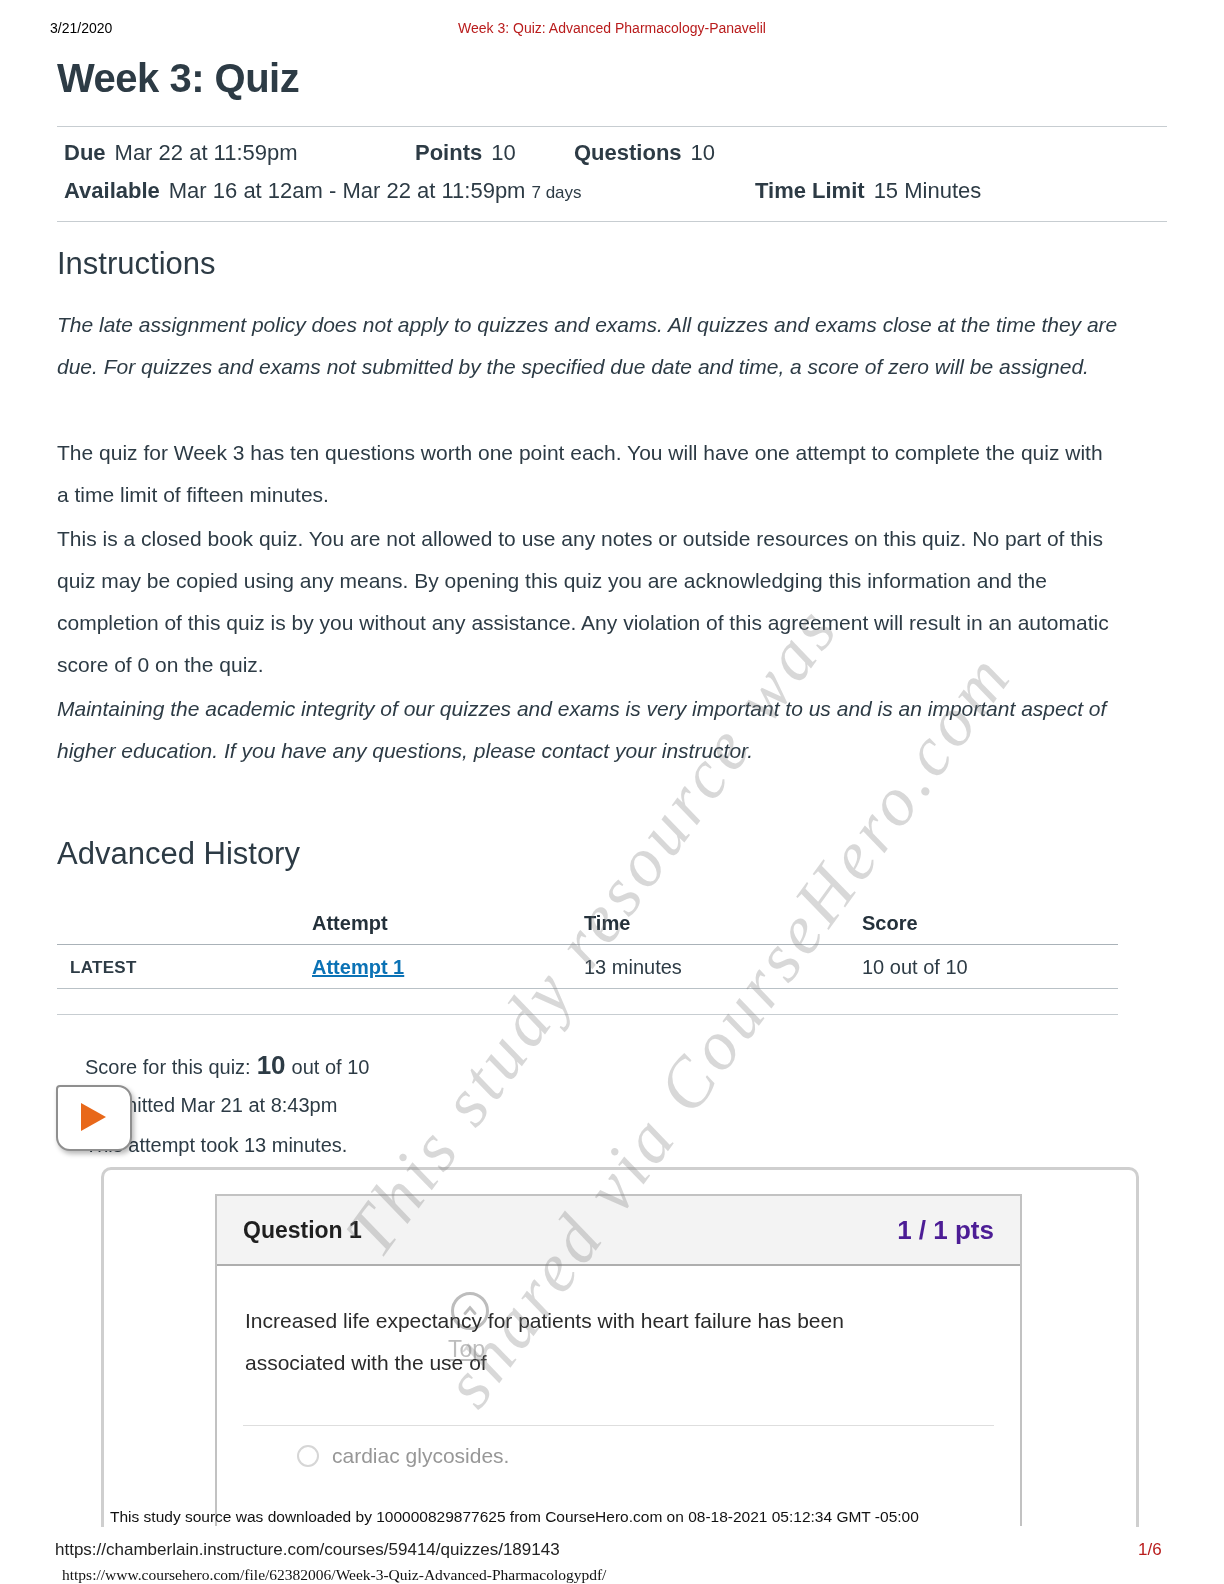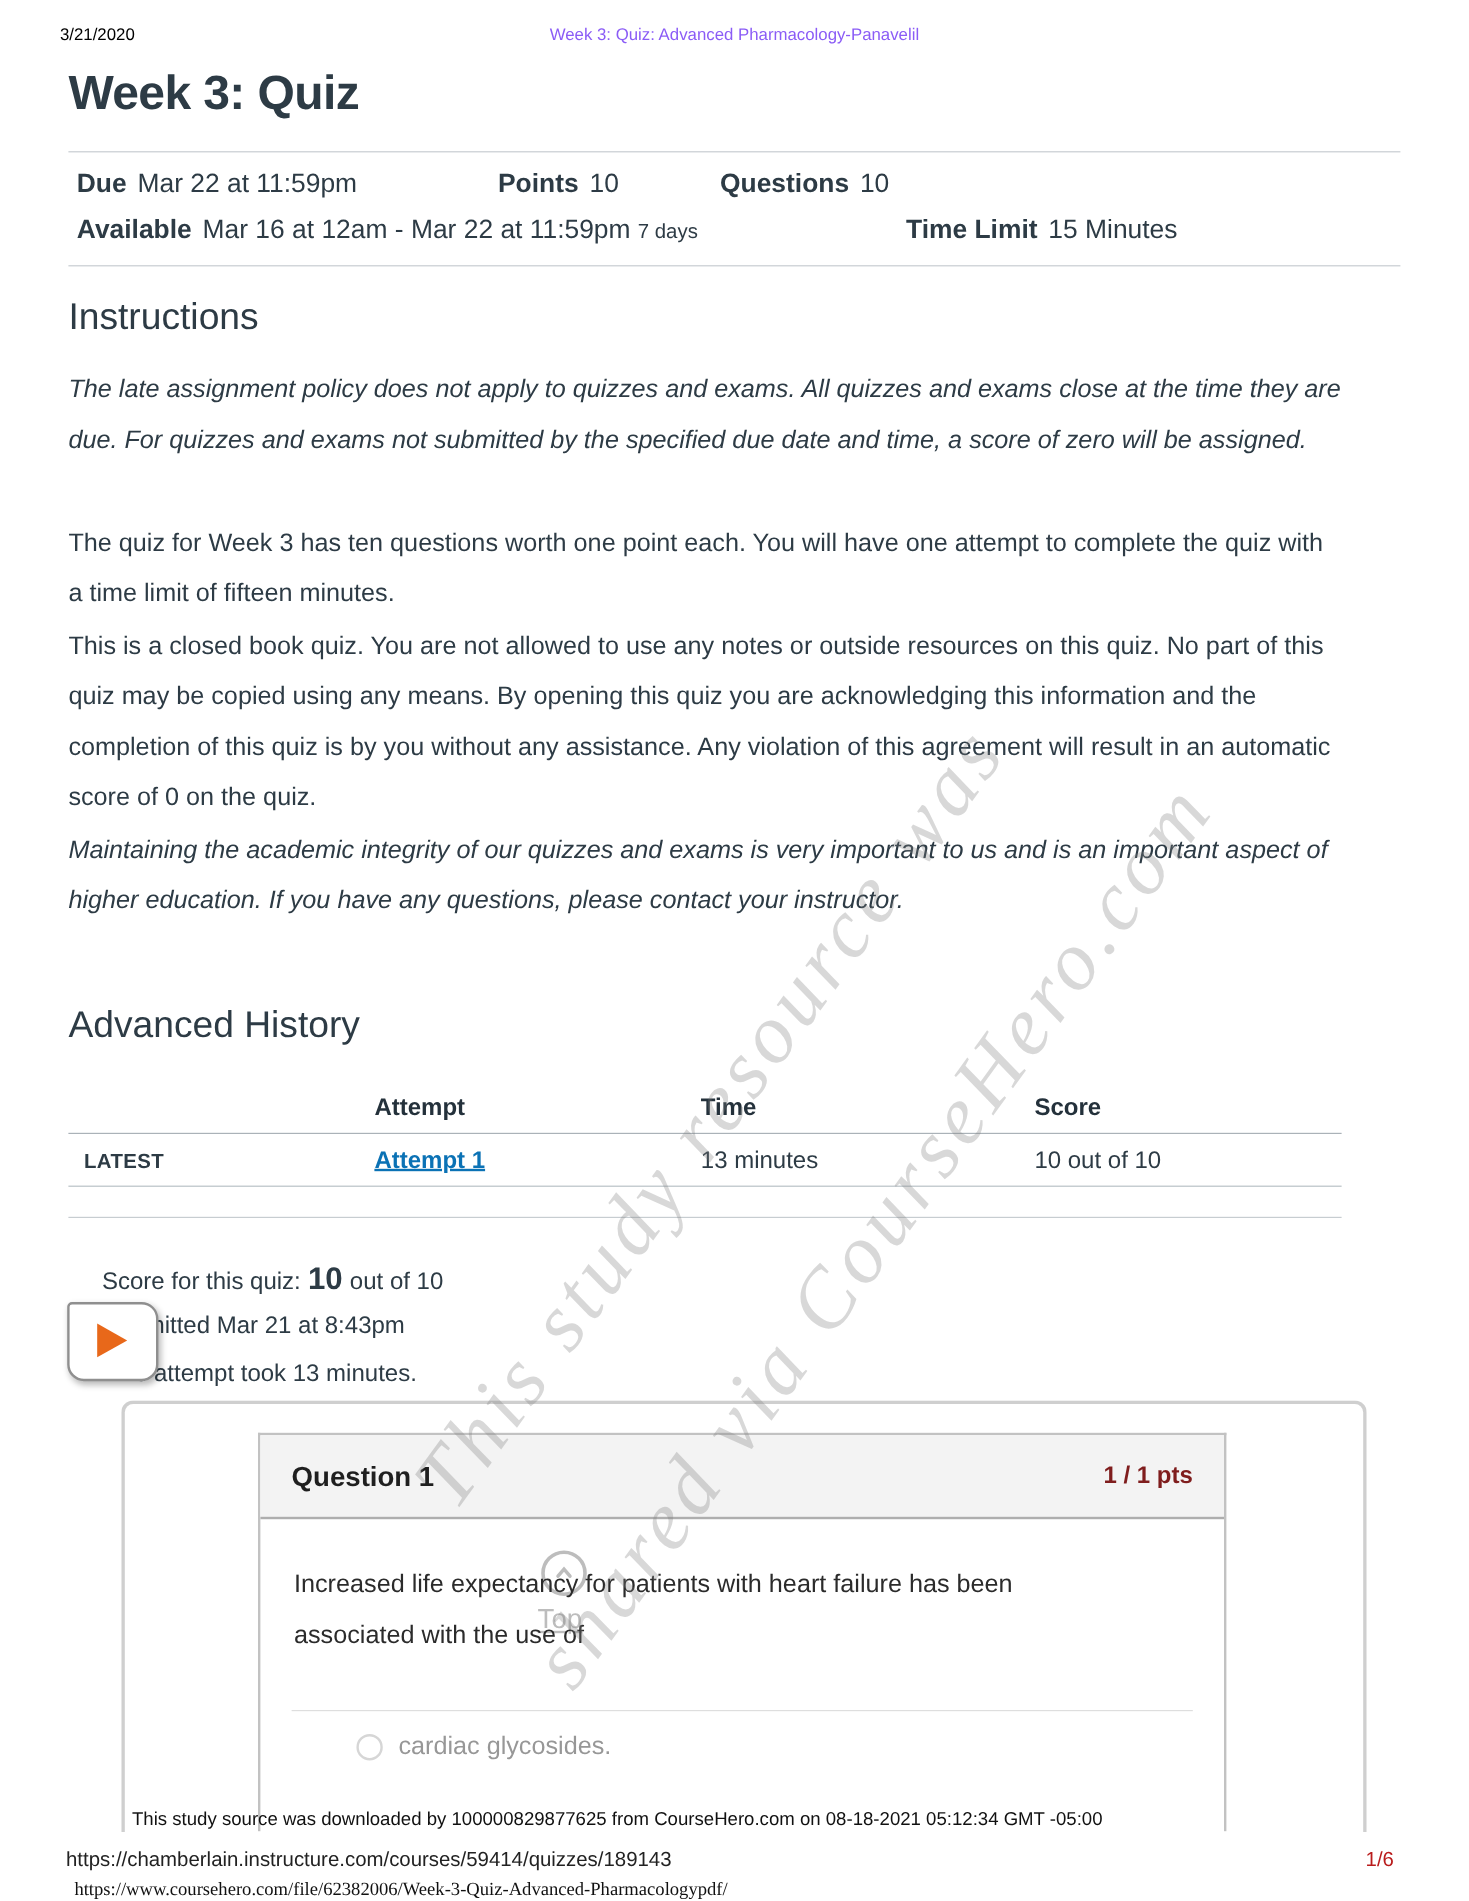--- a/index.html
+++ b/index.html
@@ -1,21 +1,21 @@
 <!DOCTYPE html>
 <html><head>
 <meta charset="utf-8">
 <style>
   html,body{margin:0;padding:0;background:#fff;}
   .page{position:relative;width:1224px;height:1584px;background:#fff;overflow:hidden;
         font-family:"Liberation Sans",sans-serif;color:#2D3B45;}
 
   
   .ph-date{position:absolute;left:50px;top:20px;font-size:14px;color:#000;}
-  .ph-title{position:absolute;left:0;right:0;top:20px;text-align:center;font-size:14px;color:#8b5cf6;}
+  .ph-title{position:absolute;left:0;right:0;top:20px;text-align:center;font-size:14px;color:#b91c1c;}
 
   
   .quiz-title{position:absolute;left:57px;top:56px;font-size:40px;font-weight:700;
               letter-spacing:-0.5px;color:#2D3B45;}
   .hr{position:absolute;left:57px;width:1110px;border-top:1px solid #C7CDD1;height:0;}
   .hr1{top:126px;} .hr2{top:221px;}
 
   
   .meta-row{position:absolute;left:0;width:1224px;font-size:22px;color:#2D3B45;}
   .meta-row1{top:140px;} .meta-row2{top:178px;}
@@ -61,21 +61,21 @@
 
   
   .outer-box{position:absolute;left:101px;top:1167px;width:1032px;height:357px;
              border:3px solid #CFCFCF;border-bottom:none;border-radius:10px 10px 0 0;background:#fff;}
   .qcard{position:absolute;left:215px;top:1194px;width:803px;height:330px;background:#fff;
          border:2px solid #C2C2C2;border-bottom:none;}
   .qheader{position:absolute;left:0;top:0;right:0;height:70px;background:#F3F3F3;
            border-bottom:2px solid #AEAEAE;display:flex;align-items:center;
            justify-content:space-between;padding:0 26px;box-sizing:border-box;}
   .qtitle{font-size:23px;font-weight:700;color:#1F1F1F;}
-  .qpts{font-size:20px;font-weight:700;color:#7f1d1d;}
+  .qpts{font-size:26px;font-weight:700;color:#4c1d95;}
   .qtext{position:absolute;left:28px;top:104px;width:700px;font-size:21px;line-height:42px;
          color:#2B2B2B;z-index:3;}
   .qdivider{position:absolute;left:26px;right:26px;top:229px;border-top:1px solid #DEDEDE;}
   .option-row{position:absolute;left:80px;top:248px;display:flex;align-items:center;z-index:3;}
   .radio{width:18px;height:18px;border:2px solid #D6D6D6;border-radius:50%;background:#fff;}
   .option-label{margin-left:13px;font-size:21px;color:#979797;}
 
   
   .top-widget{position:absolute;left:231px;top:96px;width:44px;z-index:1;}
   .top-circle{width:32px;height:32px;border:3px solid #BDBDBD;border-radius:50%;margin:0 auto;
@@ -108,21 +108,21 @@
   <div class="quiz-title">Week 3: Quiz</div>
   <div class="hr hr1"></div>
 
   <div class="meta-row meta-row1">
     <span class="meta-group" style="left:64px;">
       <span class="meta-label">Due</span><span>Mar 22 at 11:59pm</span>
     </span>
     <span class="meta-group" style="left:415px;">
       <span class="meta-label">Points</span><span>10</span>
     </span>
-    <span class="meta-group" style="left:600px;">
+    <span class="meta-group" style="left:574px;">
       <span class="meta-label">Questions</span><span>10</span>
     </span>
   </div>
 
   <div class="meta-row meta-row2">
     <span class="meta-group" style="left:64px;">
       <span class="meta-label">Available</span><span>Mar 16 at 12am - Mar 22 at 11:59pm</span><span class="meta-small">7 days</span>
     </span>
     <span class="meta-group" style="left:755px;">
       <span class="meta-label">Time Limit</span><span>15 Minutes</span>

